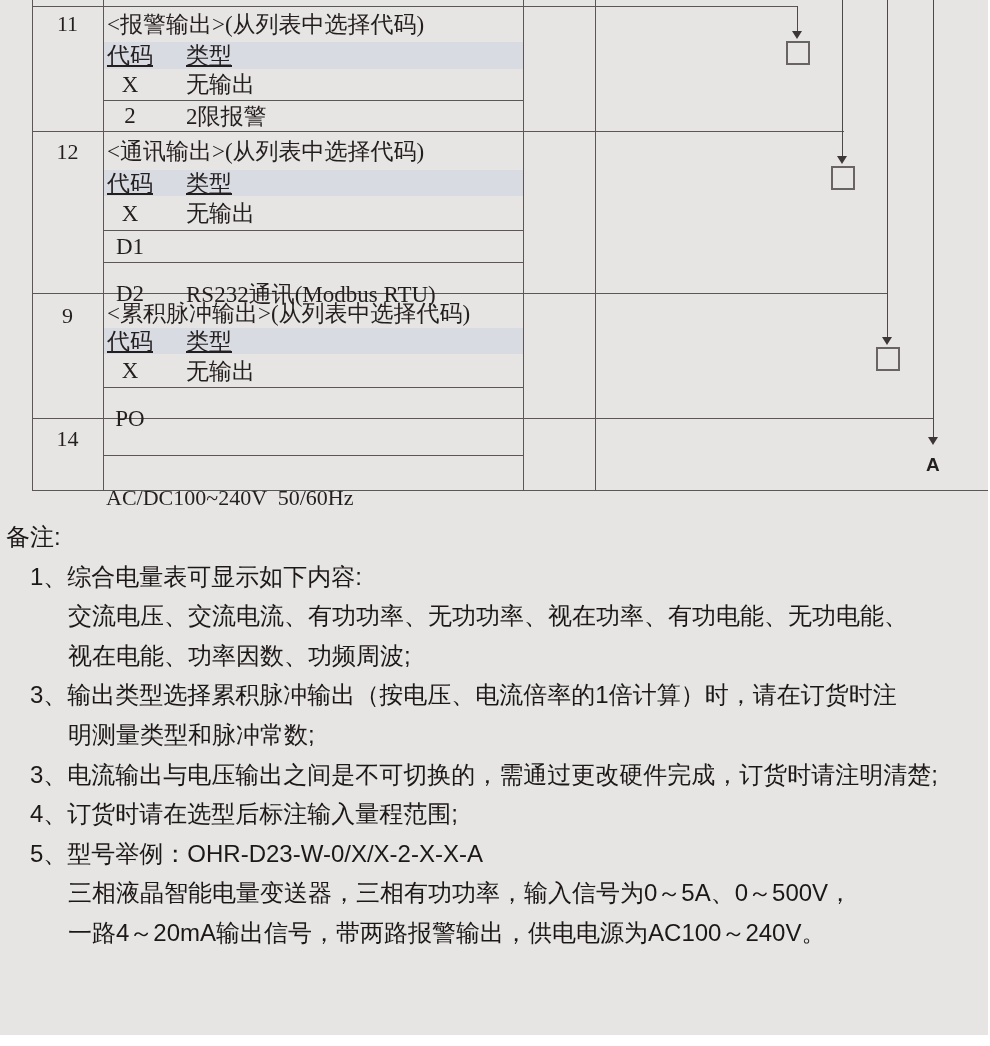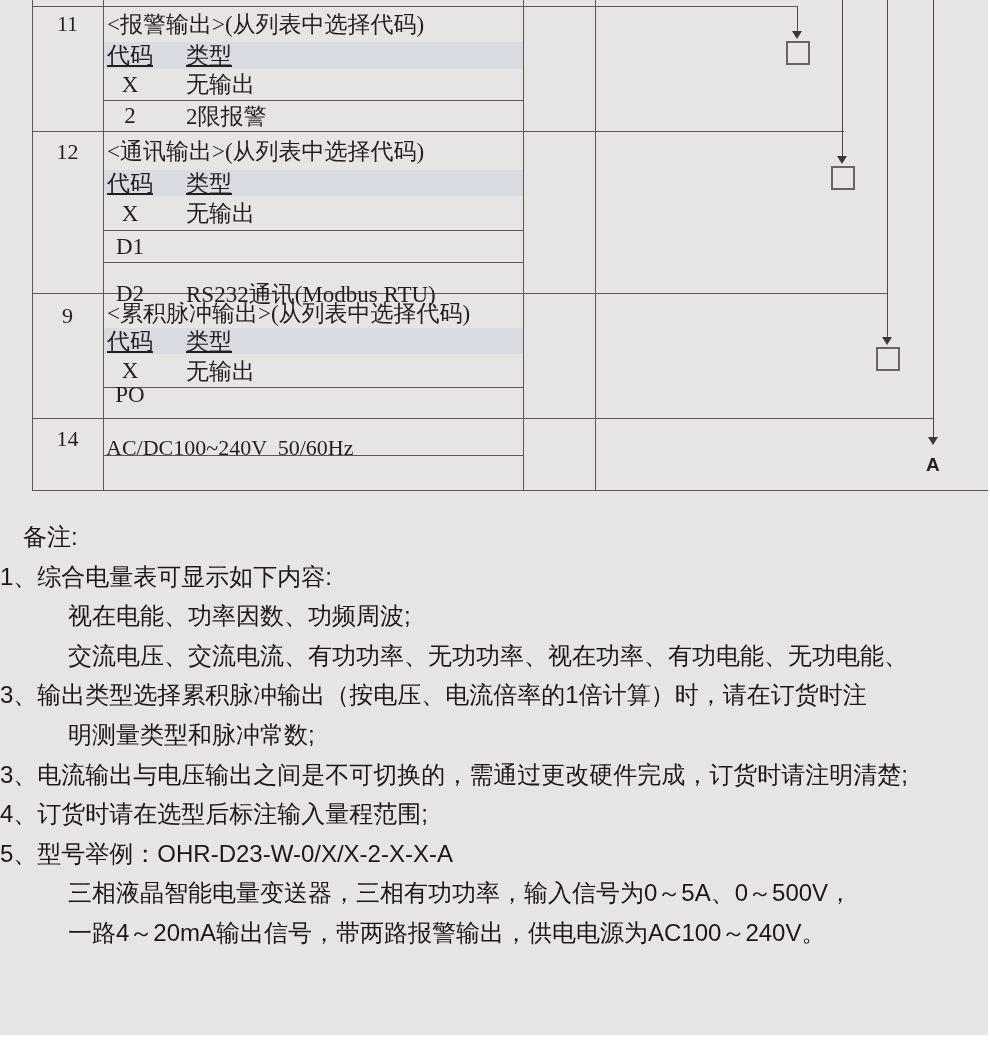--- a/index.html
+++ b/index.html
@@ -58,22 +58,22 @@
     position:absolute;
     font-family:"Liberation Sans", sans-serif;
     font-size:19px;font-weight:600;color:#241f1f;
   }
   
   .notes{
     position:absolute;left:0;top:517px;width:990px;
     font-family:"Liberation Sans", sans-serif;
     font-size:24px;line-height:39.6px;color:#1c1818;
   }
-  .note-head{padding-left:23px;}
-  .note-l1{white-space:nowrap;}
+  .note-head{padding-left:6px;}
+  .note-l1{padding-left:30px;white-space:nowrap;}
   .note-l2{padding-left:68px;white-space:nowrap;}
   .white-strip{position:absolute;left:0;top:1035px;width:990px;height:11px;background:#ffffff;}
 </style>
 </head>
 <body>
 
 <div class="page">
 
   <div class="vline" style="left:32px;top:0;height:490px;"></div>
   <div class="vline" style="left:103px;top:0;height:490px;"></div>
@@ -128,48 +128,48 @@
   <div class="num" style="top:302px;">9</div>
   <div class="titlecell" style="top:297px;height:32px;">&lt;累积脉冲输出&gt;(从列表中选择代码)</div>
   <div class="hdrband" style="top:328px;height:26px;">
     <span class="codecol">代码</span>
     <span class="typecol">类型</span>
   </div>
   <div class="optrow" style="top:356px;height:30px;">
     <span class="codecol">X</span>
     <span class="typecol">无输出</span>
   </div>
-  <div class="optrow" style="top:381px;height:28px;">
+  <div class="optrow" style="top:405px;height:28px;">
     <span class="codecol">PO</span>
   </div>
 
   <div class="num" style="top:425px;">14</div>
-  <div class="powercell" style="top:432px;height:32px;">AC/DC100~240V  50/60Hz</div>
+  <div class="powercell" style="top:482px;height:32px;">AC/DC100~240V  50/60Hz</div>
 
   <div class="cline-v" style="left:797px;top:6px;height:26px;"></div>
   <div class="arrow-down" style="left:792px;top:31px;"></div>
   <div class="codebox" style="left:786px;top:41px;"></div>
 
   <div class="cline-v" style="left:842px;top:0;height:157px;"></div>
   <div class="arrow-down" style="left:837px;top:156px;"></div>
   <div class="codebox" style="left:831px;top:166px;"></div>
 
   <div class="cline-v" style="left:887px;top:0;height:338px;"></div>
   <div class="arrow-down" style="left:882px;top:337px;"></div>
   <div class="codebox" style="left:876px;top:347px;"></div>
 
   <div class="cline-v" style="left:933px;top:0;height:438px;"></div>
   <div class="arrow-down" style="left:928px;top:437px;"></div>
   <div class="terminal" style="left:926px;top:454px;">A</div>
 
   <div class="notes">
     <div class="note-head">备注:</div>
     <div class="note-l1">1、综合电量表可显示如下内容:</div>
+    <div class="note-l2">交流电压、交流电流、有功功率、无功功率、视在功率、有功电能、无功电能、</div>
     <div class="note-l2">视在电能、功率因数、功频周波;</div>
-    <div class="note-l2">交流电压、交流电流、有功功率、无功功率、视在功率、有功电能、无功电能、</div>
     <div class="note-l1">3、输出类型选择累积脉冲输出（按电压、电流倍率的1倍计算）时，请在订货时注</div>
     <div class="note-l2">明测量类型和脉冲常数;</div>
     <div class="note-l1">3、电流输出与电压输出之间是不可切换的，需通过更改硬件完成，订货时请注明清楚;</div>
     <div class="note-l1">4、订货时请在选型后标注输入量程范围;</div>
     <div class="note-l1">5、型号举例：OHR-D23-W-0/X/X-2-X-X-A</div>
     <div class="note-l2">三相液晶智能电量变送器，三相有功功率，输入信号为0～5A、0～500V，</div>
     <div class="note-l2">一路4～20mA输出信号，带两路报警输出，供电电源为AC100～240V。</div>
   </div>
 
   <div class="white-strip"></div>

